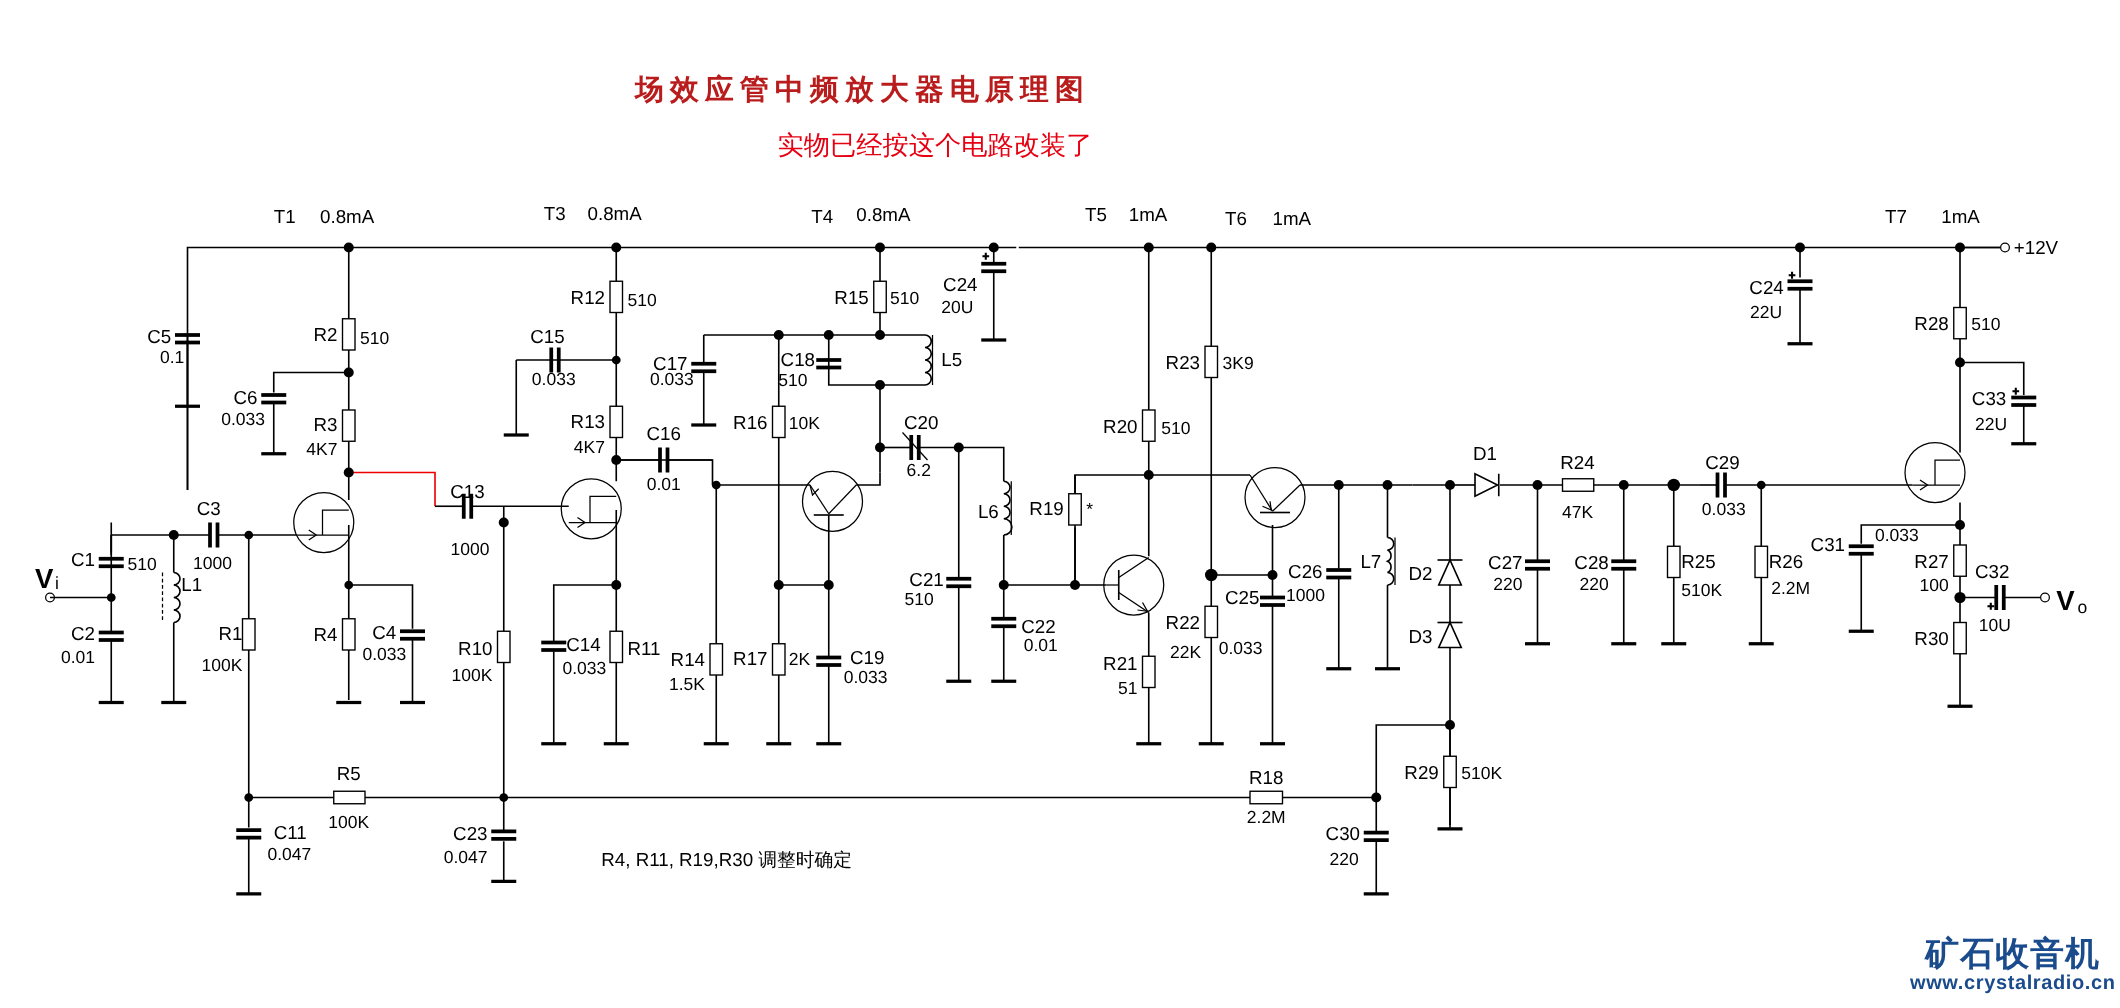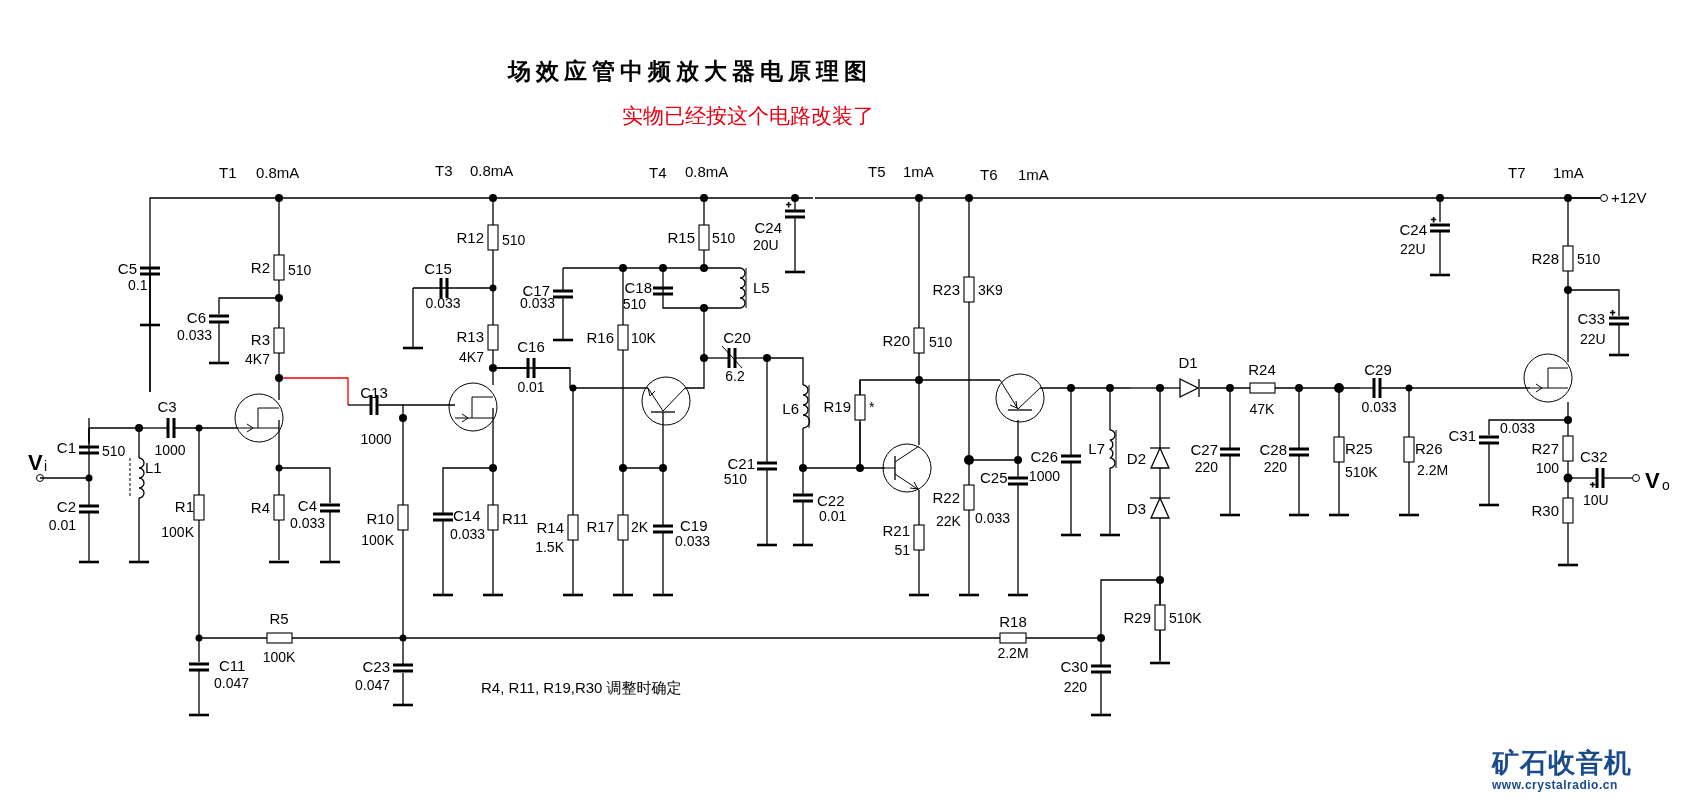--- a/index.html
+++ b/index.html
@@ -1,21 +1,21 @@
 <!DOCTYPE html>
 <html><head>
 <meta charset="utf-8">
 <style>
   html,body{margin:0;padding:0;background:#fff;}
   body{width:1696px;height:806px;position:relative;overflow:hidden;font-family:"Liberation Sans","DejaVu Sans",sans-serif;}
-  #title{position:absolute;left:508px;top:56px;font-size:23px;font-weight:bold;letter-spacing:5px;color:#000000;}
+  #title{position:absolute;left:508px;top:56px;font-size:23px;font-weight:bold;letter-spacing:5px;color:#b91c1c;}
   #subtitle{position:absolute;left:622px;top:102px;font-size:21px;color:#e60012;}
-  #logo{position:absolute;left:1492px;top:748px;color:#1a4b8c;}
+  #logo{position:absolute;left:1528px;top:748px;color:#1a4b8c;text-align:center;}
   #logo .cn{font-size:27px;font-weight:bold;letter-spacing:1px;line-height:30px;}
-  #logo .url{font-size:12px;font-weight:bold;letter-spacing:0.5px;}
+  #logo .url{font-size:16px;font-weight:bold;letter-spacing:0.5px;}
   svg{position:absolute;left:0;top:0;}
   svg text{font-family:"Liberation Sans","DejaVu Sans",sans-serif;fill:#000;}
   .w{stroke:#000;stroke-width:1.3;fill:none;}
   .red{stroke:#e00;stroke-width:1.3;fill:none;}
   .thin{stroke:#000;stroke-width:1;fill:none;}
   .plate{stroke:#000;stroke-width:3;}
   .gnd{stroke:#000;stroke-width:2.6;}
   .res{fill:#fff;stroke:#000;stroke-width:1.1;}
   .dot{fill:#000;}
   .lbl{font-size:15px;}

